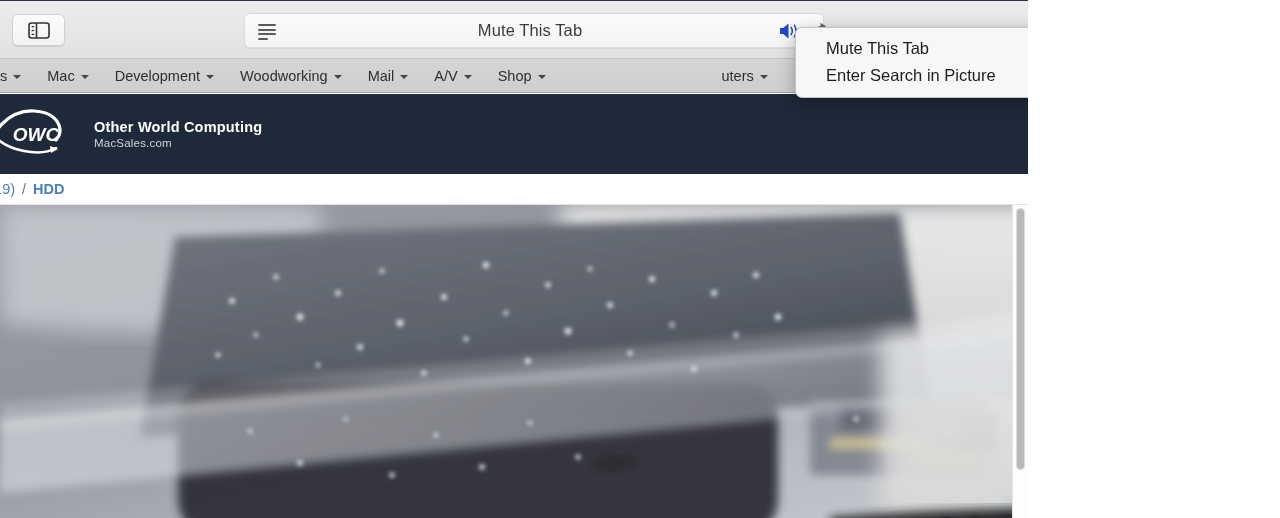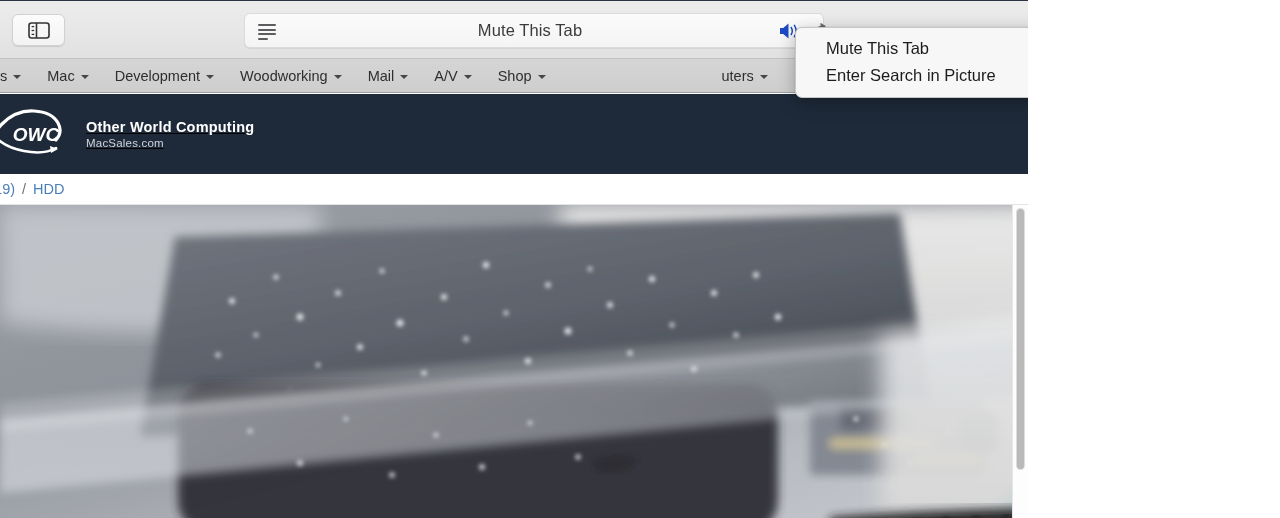--- a/index.html
+++ b/index.html
@@ -96,24 +96,24 @@
   .plus::before, .plus::after {
     content:""; position: absolute; background: #3b3b3d;
   }
   .plus::before { left: 0; top: 7.5px; width: 17px; height: 2px; }
   .plus::after  { top: 0; left: 7.5px; height: 17px; width: 2px; }
 
   
   .site-header {
     position: absolute; left: 0; top: 94px; width: 1280px; height: 80px;
     background: #1e2a3a;
-    display: flex; align-items: center; text-decoration: underline;
+    display: flex; align-items: center;
   }
   .logo-wrap { position: relative; width: 96px; height: 62px; margin-left: -10px; flex: 0 0 auto; }
-  .brand { flex: 0 0 auto; }
+  .brand { margin-left: 8px; flex: 0 0 auto; }
   .brand-name { font-size: 14.5px; font-weight: bold; color: #ffffff; letter-spacing: .2px; }
   .brand-sub  { font-size: 11.5px; color: #cfd4db; margin-top: 2px; letter-spacing: .2px; }
 
   .search-wrap { position: absolute; left: 330px; top: 118px; display: flex; }
   .search-input {
     width: 590px; height: 42px;
     background: #ffffff; border: none; outline: none;
     font-size: 17px; color: #333; padding: 0 16px;
     font-family: "Liberation Sans", sans-serif;
   }
@@ -134,21 +134,21 @@
   
   .breadcrumb {
     position: absolute; left: 0; top: 174px; width: 1280px; height: 31px;
     background: #ffffff;
     display: flex; align-items: center;
     font-size: 14.5px;
     border-bottom: 1px solid #e4e4e4;
   }
   .bc-link { color: #4a7fba; margin-left: -14px; }
   .bc-sep  { color: #6d7278; margin: 0 7px; }
-  .bc-cur  { color: #4a7fba; }
+  .bc-cur  { color: #4a7fba; font-weight: bold; }
 
   
   .hero {
     position: absolute; left: 0; top: 205px; width: 1280px; height: 313px;
     overflow: hidden; background: #8e9197;
   }
   .hero svg { display: block; width: 1280px; height: 313px; }
 
   .page-scrollbar {
     position: absolute; right: 3px; top: 208px; width: 9px; height: 262px;

